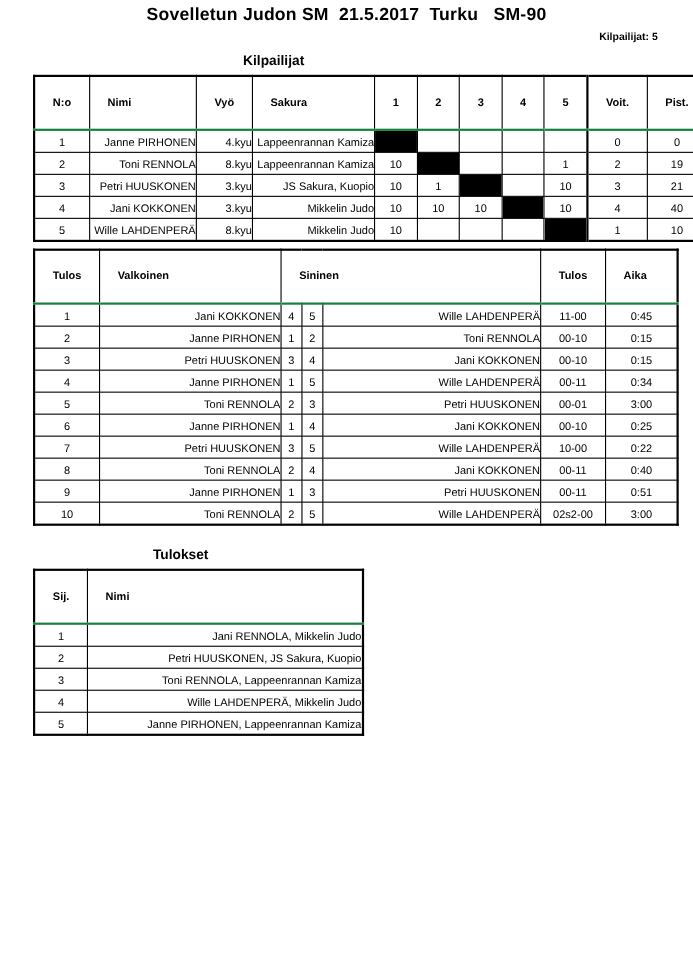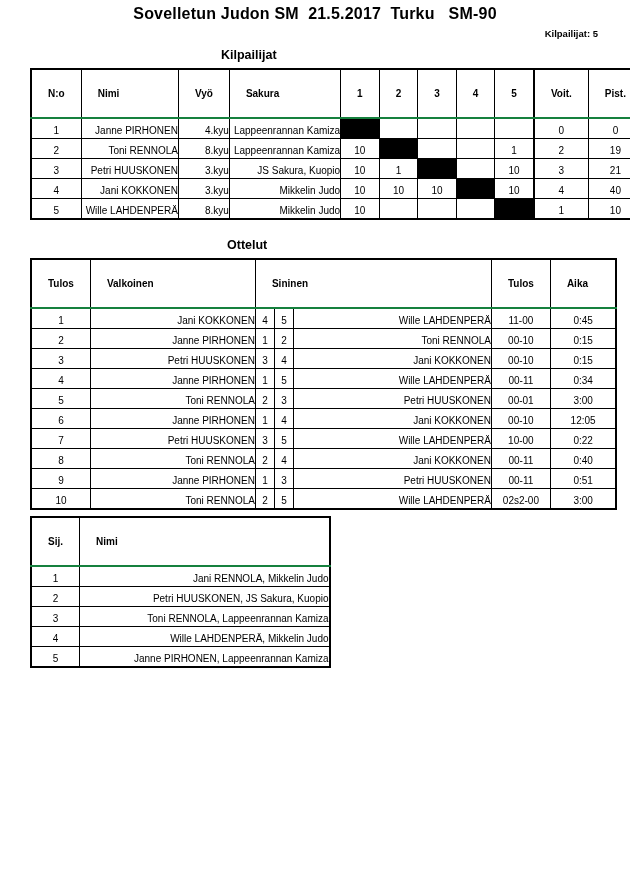--- a/index.html
+++ b/index.html
@@ -170,21 +170,20 @@
         <td class="c"></td>
         <td class="c"></td>
         <td class="c black"></td>
         <td class="c bL2">1</td>
         <td class="c">10</td>
         <td class="c">4</td>
       </tr>
     </tbody>
   </table>
 
-  <div class="h2" id="h-ott">Ottelut</div>
   <table id="t-ott">
     <colgroup>
       <col style="width:31px">
         <col style="width:165px">
         <col style="width:19px">
         <col style="width:19px">
       <col style="width:198px">
         <col style="width:48px">
         <col style="width:66px">
     </colgroup>
@@ -243,21 +242,21 @@
         <td class="c">00-01</td>
         <td class="c">3:00</td>
       </tr>
       <tr>
         <td class="c">6</td>
         <td class="l">Janne PIRHONEN</td>
         <td class="c">1</td>
         <td class="c">4</td>
         <td class="l">Jani KOKKONEN</td>
         <td class="c">00-10</td>
-        <td class="c">12:05</td>
+        <td class="c">0:25</td>
       </tr>
       <tr>
         <td class="c">7</td>
         <td class="l">Petri HUUSKONEN</td>
         <td class="c">3</td>
         <td class="c">5</td>
         <td class="l">Wille LAHDENPERÄ</td>
         <td class="c">10-00</td>
         <td class="c">0:22</td>
       </tr>
@@ -284,20 +283,21 @@
         <td class="l">Toni RENNOLA</td>
         <td class="c">2</td>
         <td class="c">5</td>
         <td class="l">Wille LAHDENPERÄ</td>
         <td class="c">02s2-00</td>
         <td class="c">3:00</td>
       </tr>
     </tbody>
   </table>
 
+  <div class="h2" id="h-tul">Tulokset</div>
   <table id="t-tul">
     <colgroup>
       <col style="width:35px">
         <col style="width:250px">
     </colgroup>
     <thead>
       <tr>
         <th>Sij.</th>
         <th>Nimi</th>
       </tr>

